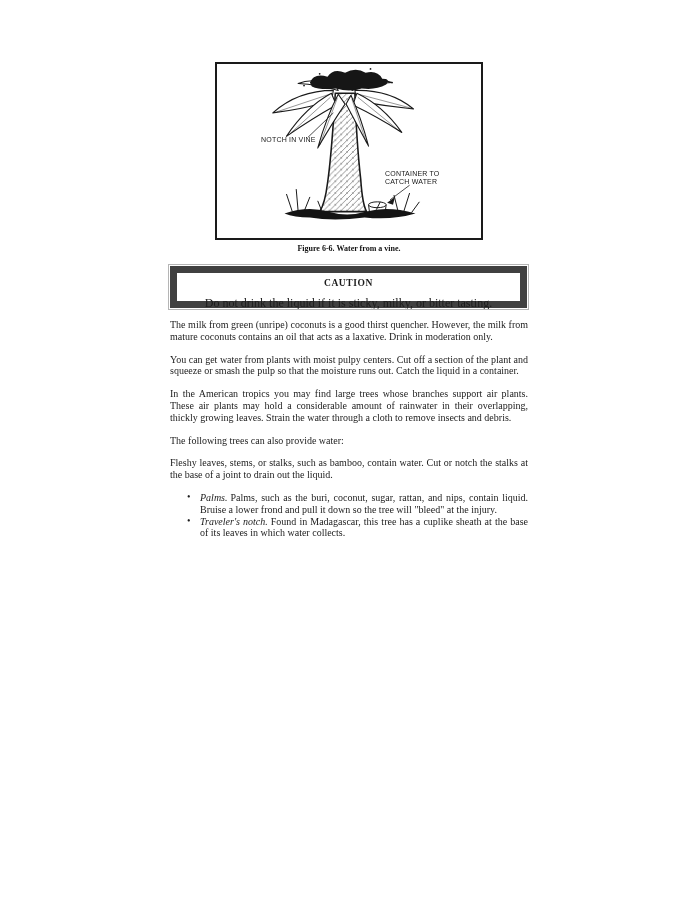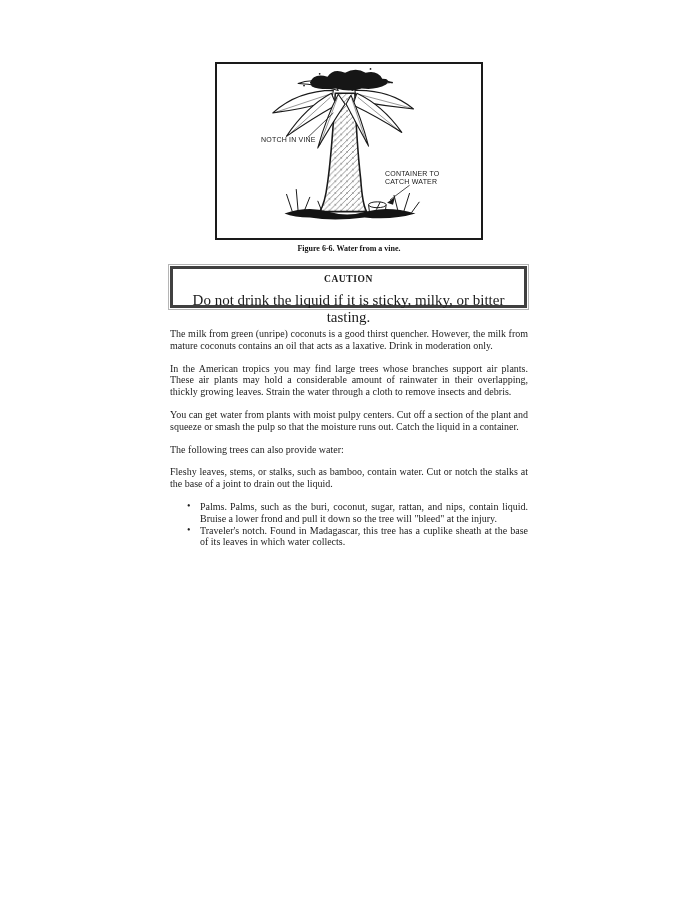--- a/index.html
+++ b/index.html
@@ -42,63 +42,63 @@
     font-size: 8px;
     font-weight: bold;
     color: #111;
   }
 
   
   .caution-box {
     position: absolute;
     left: 170px; top: 266px;
     width: 357px; height: 42px;
-    border: 3px solid #404040;
+    border: 7px solid #404040;
     outline: 1px solid #b5b5b5;
     outline-offset: 1px;
     background: #ffffff;
     text-align: center;
   }
   .caution-title {
     margin-top: 5px;
     font-size: 9.5px;
     font-weight: bold;
     letter-spacing: 0.6px;
   }
   .caution-text {
     margin-top: 8px;
-    font-size: 15px;
+    font-size: 12px;
   }
 
   
   .body-text {
     position: absolute;
     left: 170px; top: 319px;
     width: 358px;
     font-size: 10px;
     line-height: 11.8px;
     text-align: justify;
   }
-  .body-text p { margin: 9px 0 11px 0; }
+  .body-text p { margin: 0 0 11px 0; }
   .tree-list {
     list-style: none;
     margin-top: 10px;
     padding-left: 17px;
   }
   .tree-list li {
     position: relative;
     padding-left: 13px;
     text-align: justify;
   }
   .bullet-marker {
     position: absolute;
     left: 0; top: -1px;
     font-size: 10px;
   }
-  .lead { margin-right: 3px; margin-top: 37px; }
+  .lead { font-style: italic; margin-right: 3px; margin-top: 37px; }
 </style>
 </head>
 <body>
 
 <figure class="figure-wrap">
   <div class="figure-frame">
     <svg viewBox="0 0 268 178">
       <defs>
         <pattern id="hatch" patternUnits="userSpaceOnUse" width="6" height="6">
           <rect width="6" height="6" fill="#ffffff"></rect>
@@ -164,22 +164,22 @@
   <figcaption class="figure-caption">Figure 6-6. Water from a vine.</figcaption>
 </figure>
 
 <div class="caution-box">
   <div class="caution-title">CAUTION</div>
   <div class="caution-text">Do not drink the liquid if it is sticky, milky, or bitter tasting.</div>
 </div>
 
 <div class="body-text">
   <p>The milk from green (unripe) coconuts is a good thirst quencher. However, the milk from mature coconuts contains an oil that acts as a laxative. Drink in moderation only.</p>
+  <p>You can get water from plants with moist pulpy centers. Cut off a section of the plant and squeeze or smash the pulp so that the moisture runs out. Catch the liquid in a container.</p>
   <p>In the American tropics you may find large trees whose branches support air plants. These air plants may hold a considerable amount of rainwater in their overlapping, thickly growing leaves. Strain the water through a cloth to remove insects and debris.</p>
-  <p>You can get water from plants with moist pulpy centers. Cut off a section of the plant and squeeze or smash the pulp so that the moisture runs out. Catch the liquid in a container.</p>
   <p>The following trees can also provide water:</p>
   <p>Fleshy leaves, stems, or stalks, such as bamboo, contain water. Cut or notch the stalks at the base of a joint to drain out the liquid.</p>
 
   <ul class="tree-list">
     <li>
       <span class="bullet-marker">•</span>
       <span class="lead">Palms.</span><span>Palms, such as the buri, coconut, sugar, rattan, and nips, contain liquid. Bruise a lower frond and pull it down so the tree will "bleed" at the injury.</span>
     </li>
     <li>
       <span class="bullet-marker">•</span>

